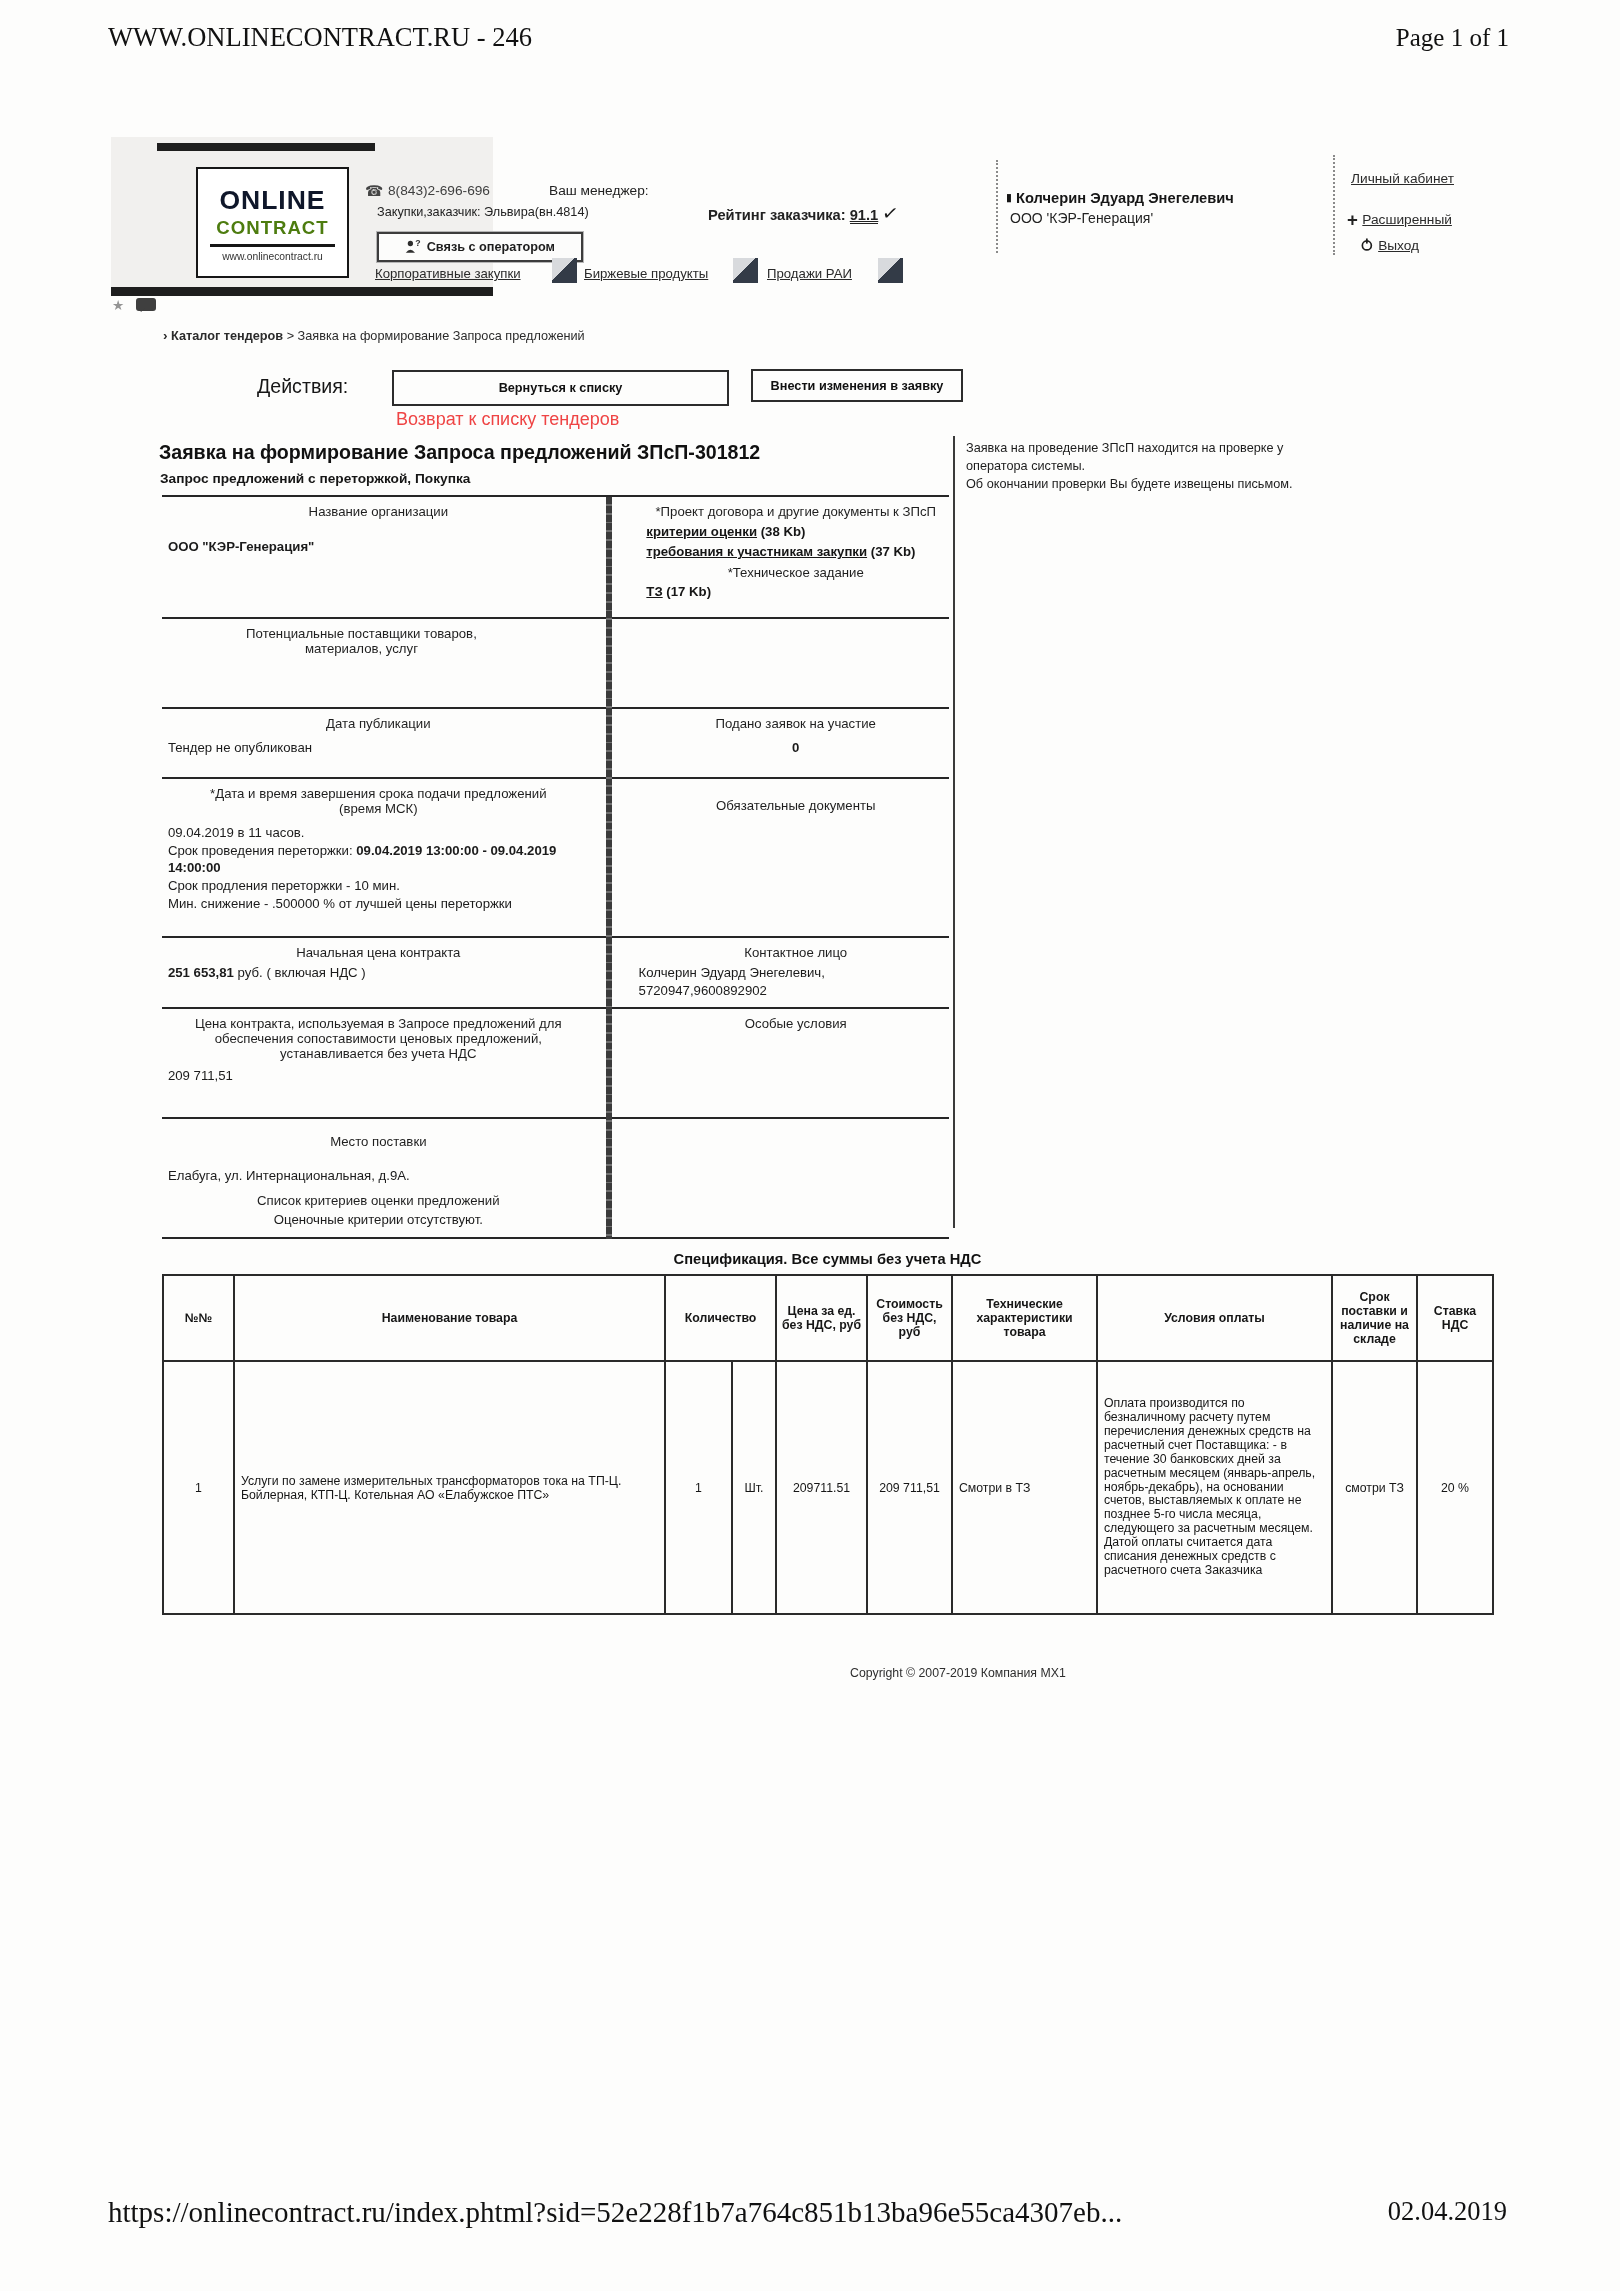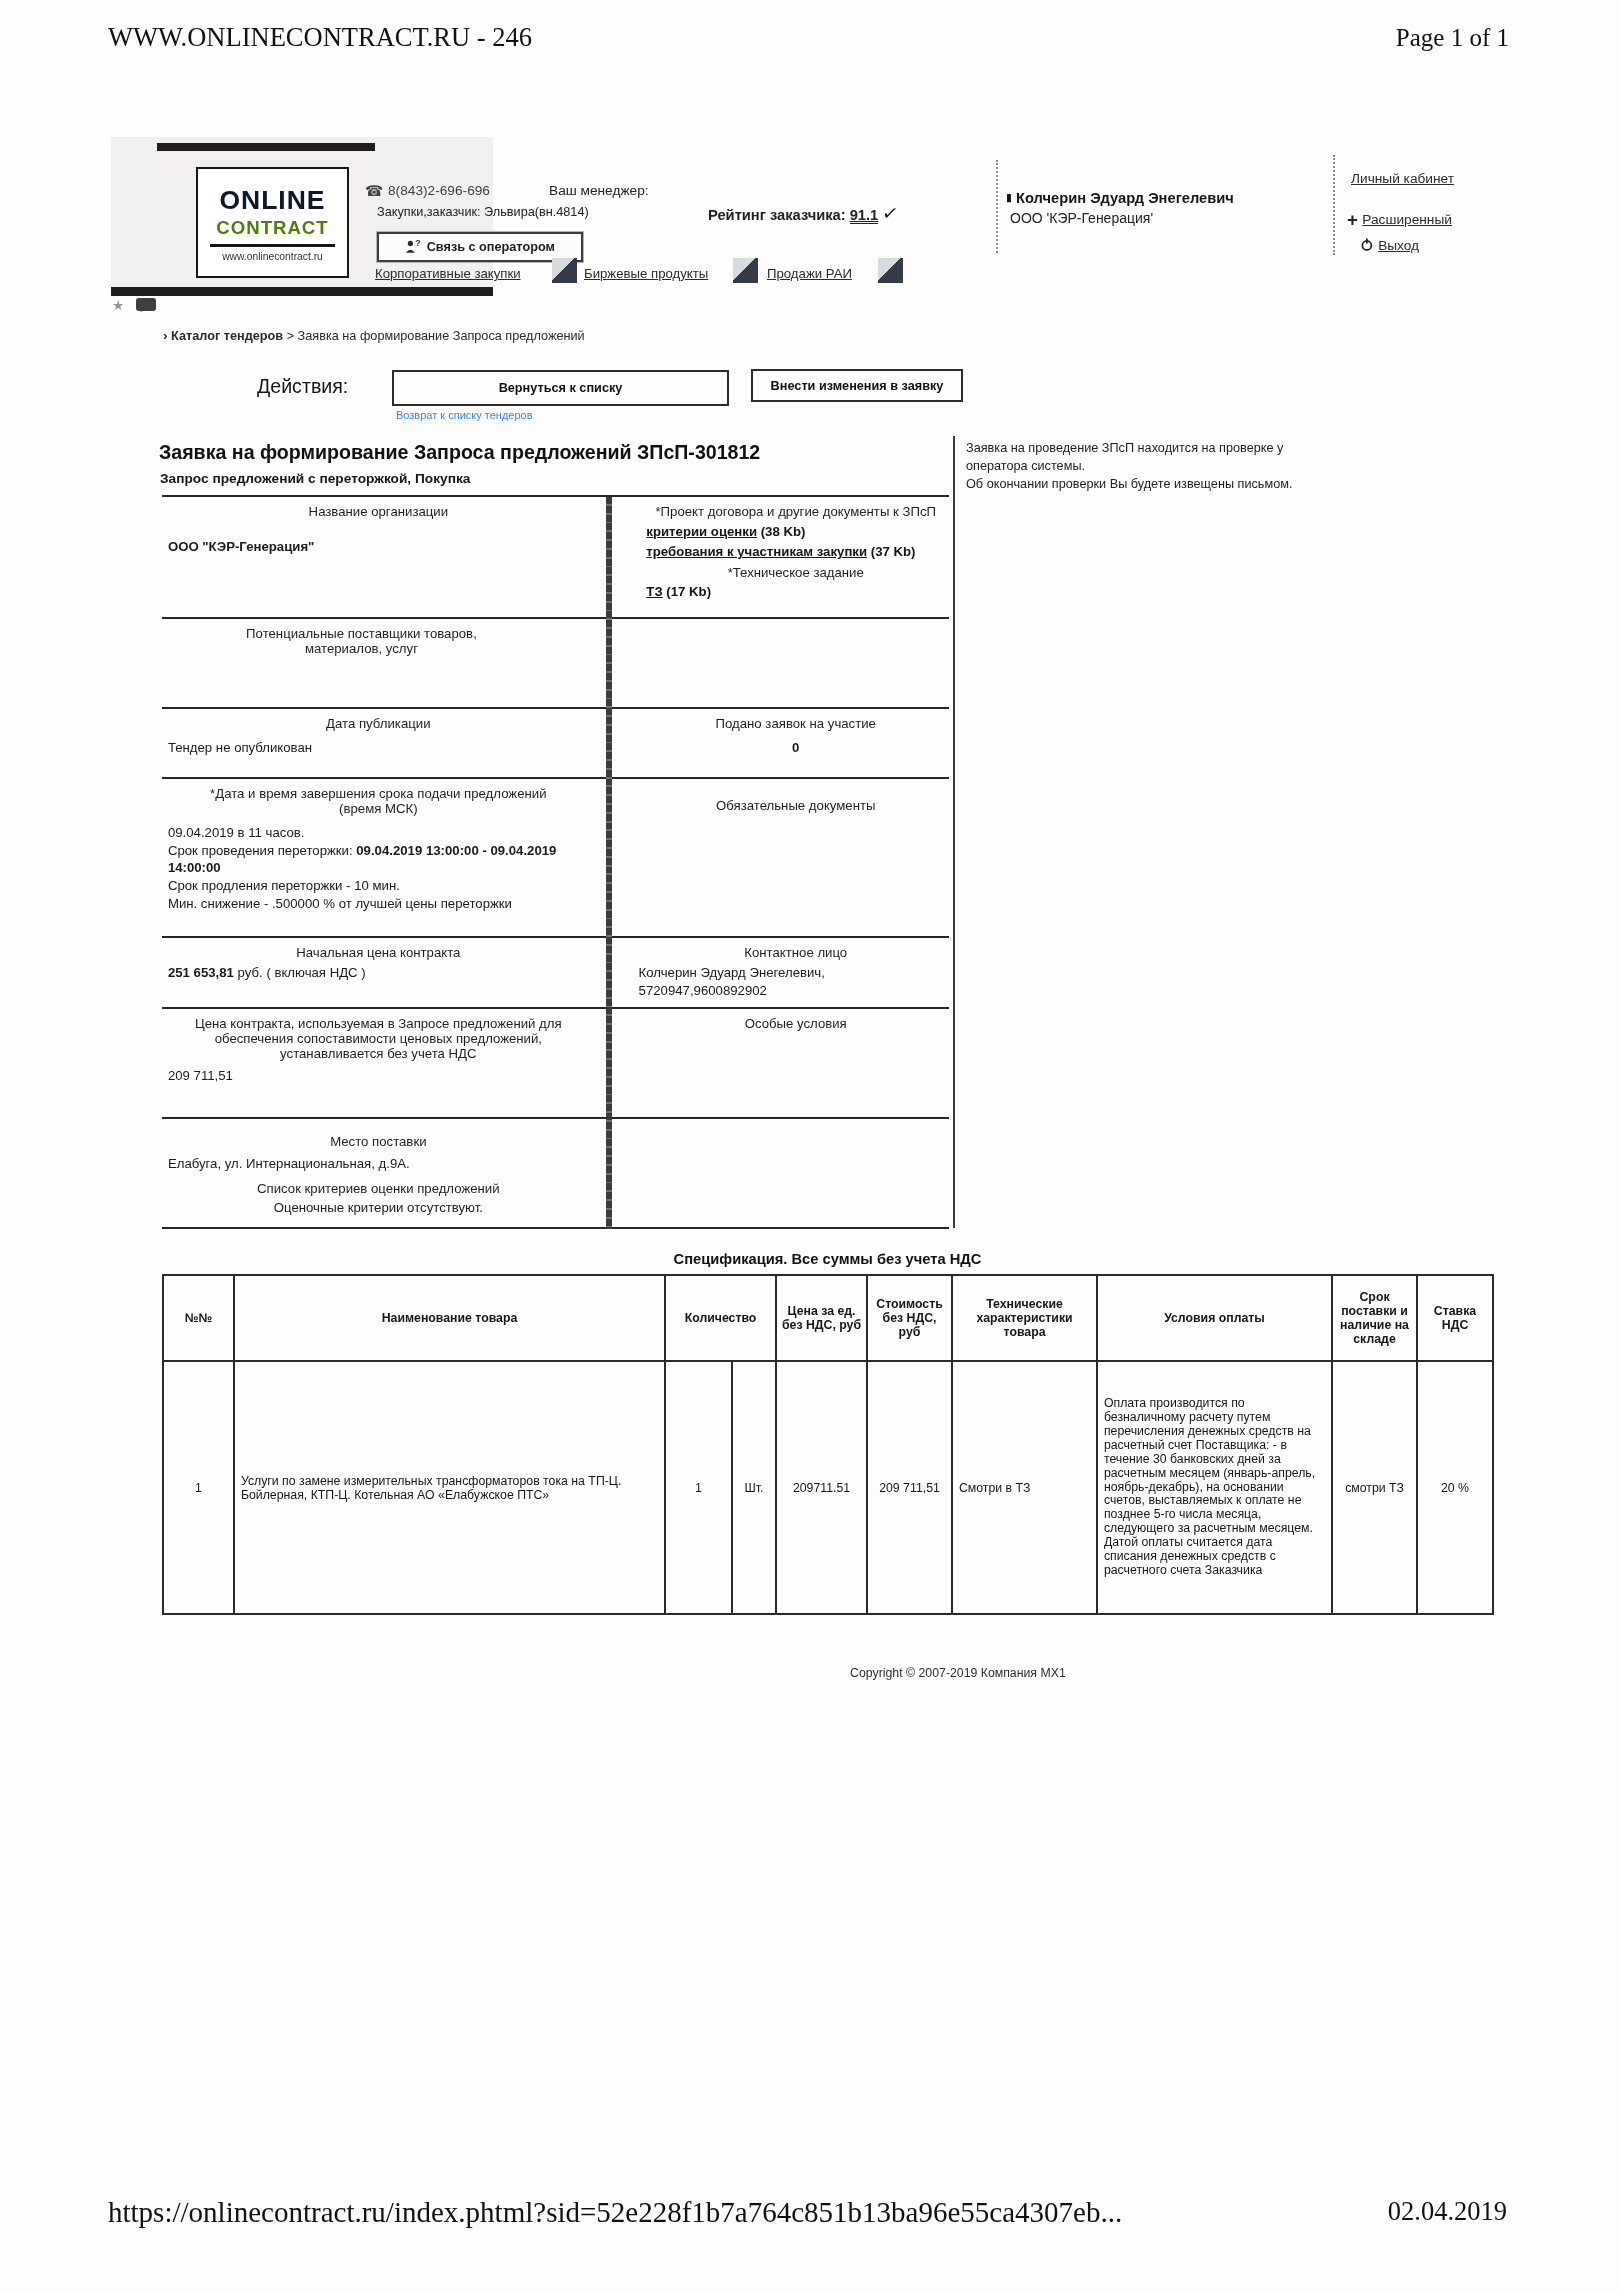--- a/index.html
+++ b/index.html
@@ -127,21 +127,21 @@
   
   <div class="abs" style="left:163px;top:328px;font-size:12.7px;color:#2b2b2b;">
     <span style="font-weight:bold;font-size:13.7px;">›</span>
     <span class="b">Каталог тендеров</span>
     <span>&gt; Заявка на формирование Запроса предложений</span>
   </div>
 
   
   <div class="abs" style="left:257px;top:375px;font-size:19.6px;color:#161616;">Действия:</div>
   <div class="abs btn" style="left:392px;top:370px;width:333px;height:32px;">Вернуться к списку</div>
-  <div class="abs" style="left:396px;top:409px;font-size:11px;color:#3b82f6;">Возврат к списку тендеров</div>
+  <div class="abs" style="left:396px;top:409px;font-size:18px;color:#ef4444;">Возврат к списку тендеров</div>
   <div class="abs btn" style="left:751px;top:369px;width:208px;height:29px;">Внести изменения в заявку</div>
 
   
   <div class="abs b" style="left:159px;top:441px;font-size:19.6px;color:#111;">Заявка на формирование Запроса предложений ЗПсП-301812</div>
   <div class="abs b" style="left:160px;top:471px;font-size:13.7px;color:#161616;">Запрос предложений с переторжкой, Покупка</div>
 
   
   <div class="abs" style="left:953px;top:436px;width:0;height:792px;border-left:2px solid #3a3a3a;"></div>
   <div class="abs" style="left:966px;top:440px;width:355px;font-size:12.7px;line-height:1.4;color:#1d1d1d;">
     <div>Заявка на проведение ЗПсП находится на проверке у оператора системы.</div>
@@ -212,21 +212,21 @@
         <div class="flabel" style="margin-bottom:5.9px;">Цена контракта, используемая в Запросе предложений для обеспечения сопоставимости ценовых предложений, устанавливается без учета НДС</div>
         <div class="fval">209 711,51</div>
       </div>
       <div class="fcol2">
         <div class="flabel">Особые условия</div>
       </div>
     </div>
 
     <div class="frow" style="min-height:108px;">
       <div class="fcol1">
-        <div class="flabel" style="margin-top:7.8px;margin-bottom:6px;">Место поставки</div>
+        <div class="flabel" style="margin-top:7.8px;margin-bottom:18px;">Место поставки</div>
         <div class="fval">Елабуга, ул. Интернациональная, д.9А.</div>
         <div class="flabel" style="margin-top:7.8px;margin-bottom:3.9px;">Список критериев оценки предложений</div>
         <div class="fval ctr">Оценочные критерии отсутствуют.</div>
       </div>
       <div class="fcol2"></div>
     </div>
   </div>
 
   
   <div class="abs b ctr" style="left:162px;top:1251px;width:1331px;font-size:14.7px;color:#111;">Спецификация. Все суммы без учета НДС</div>

